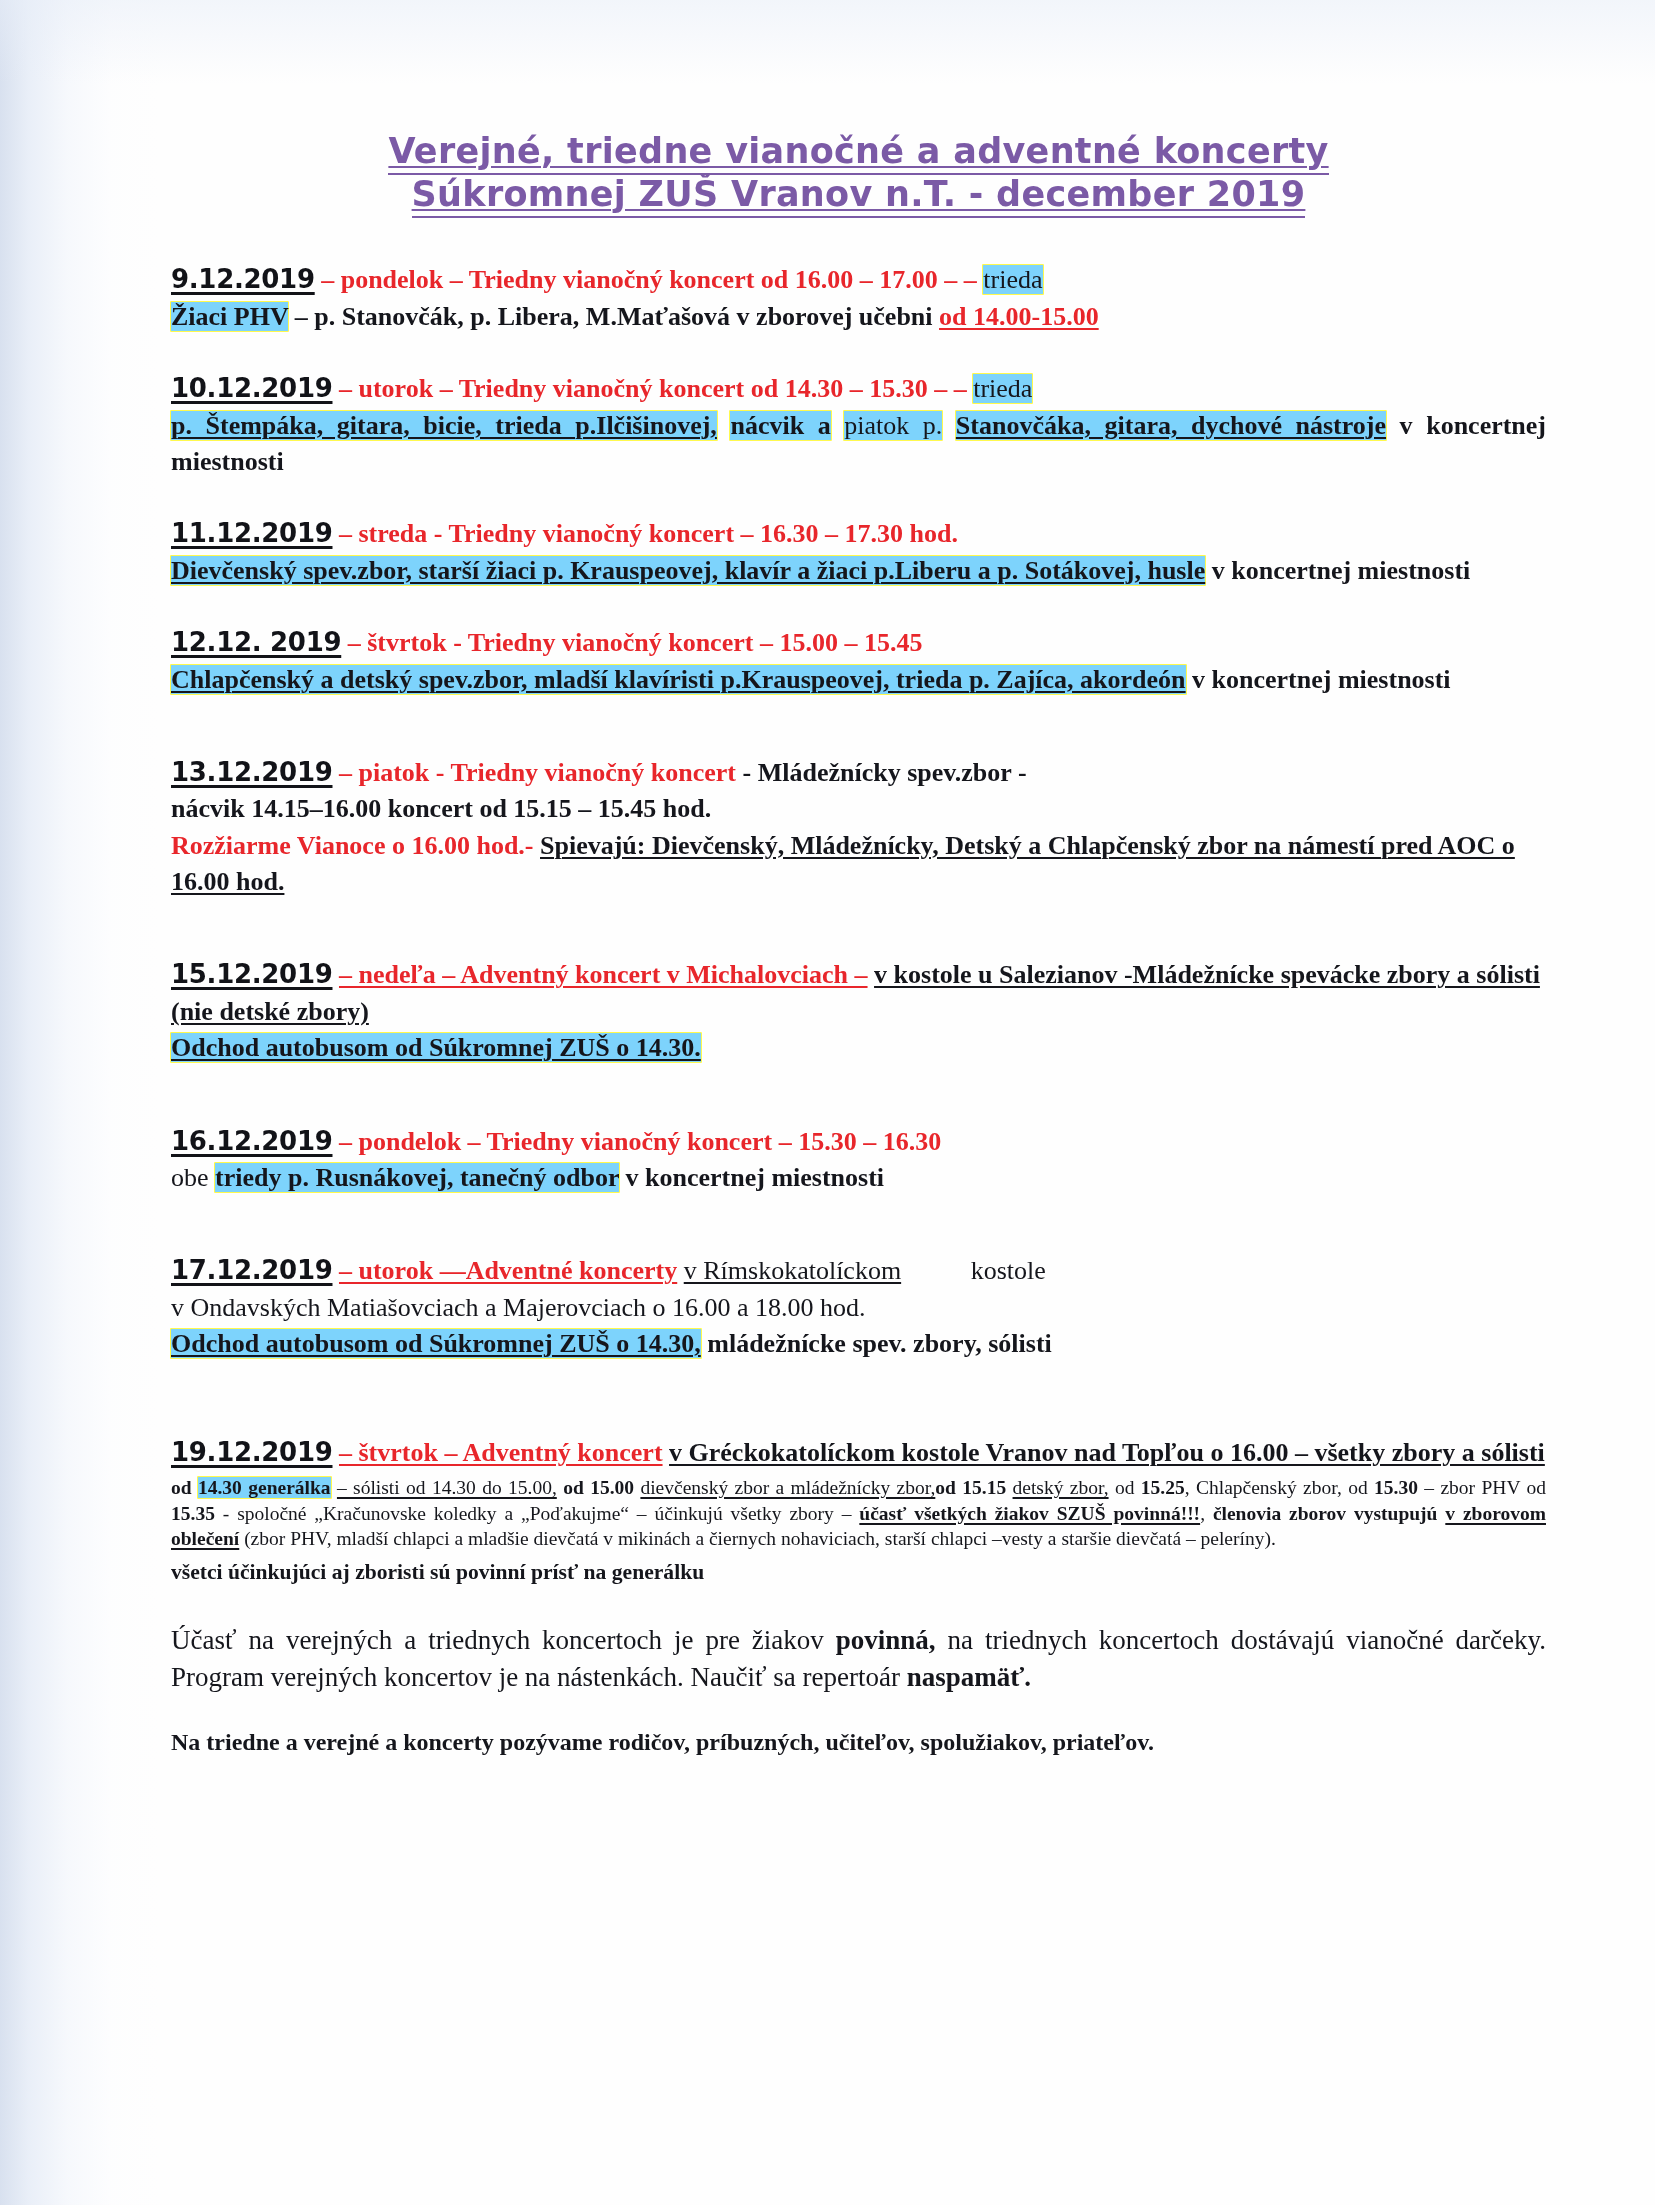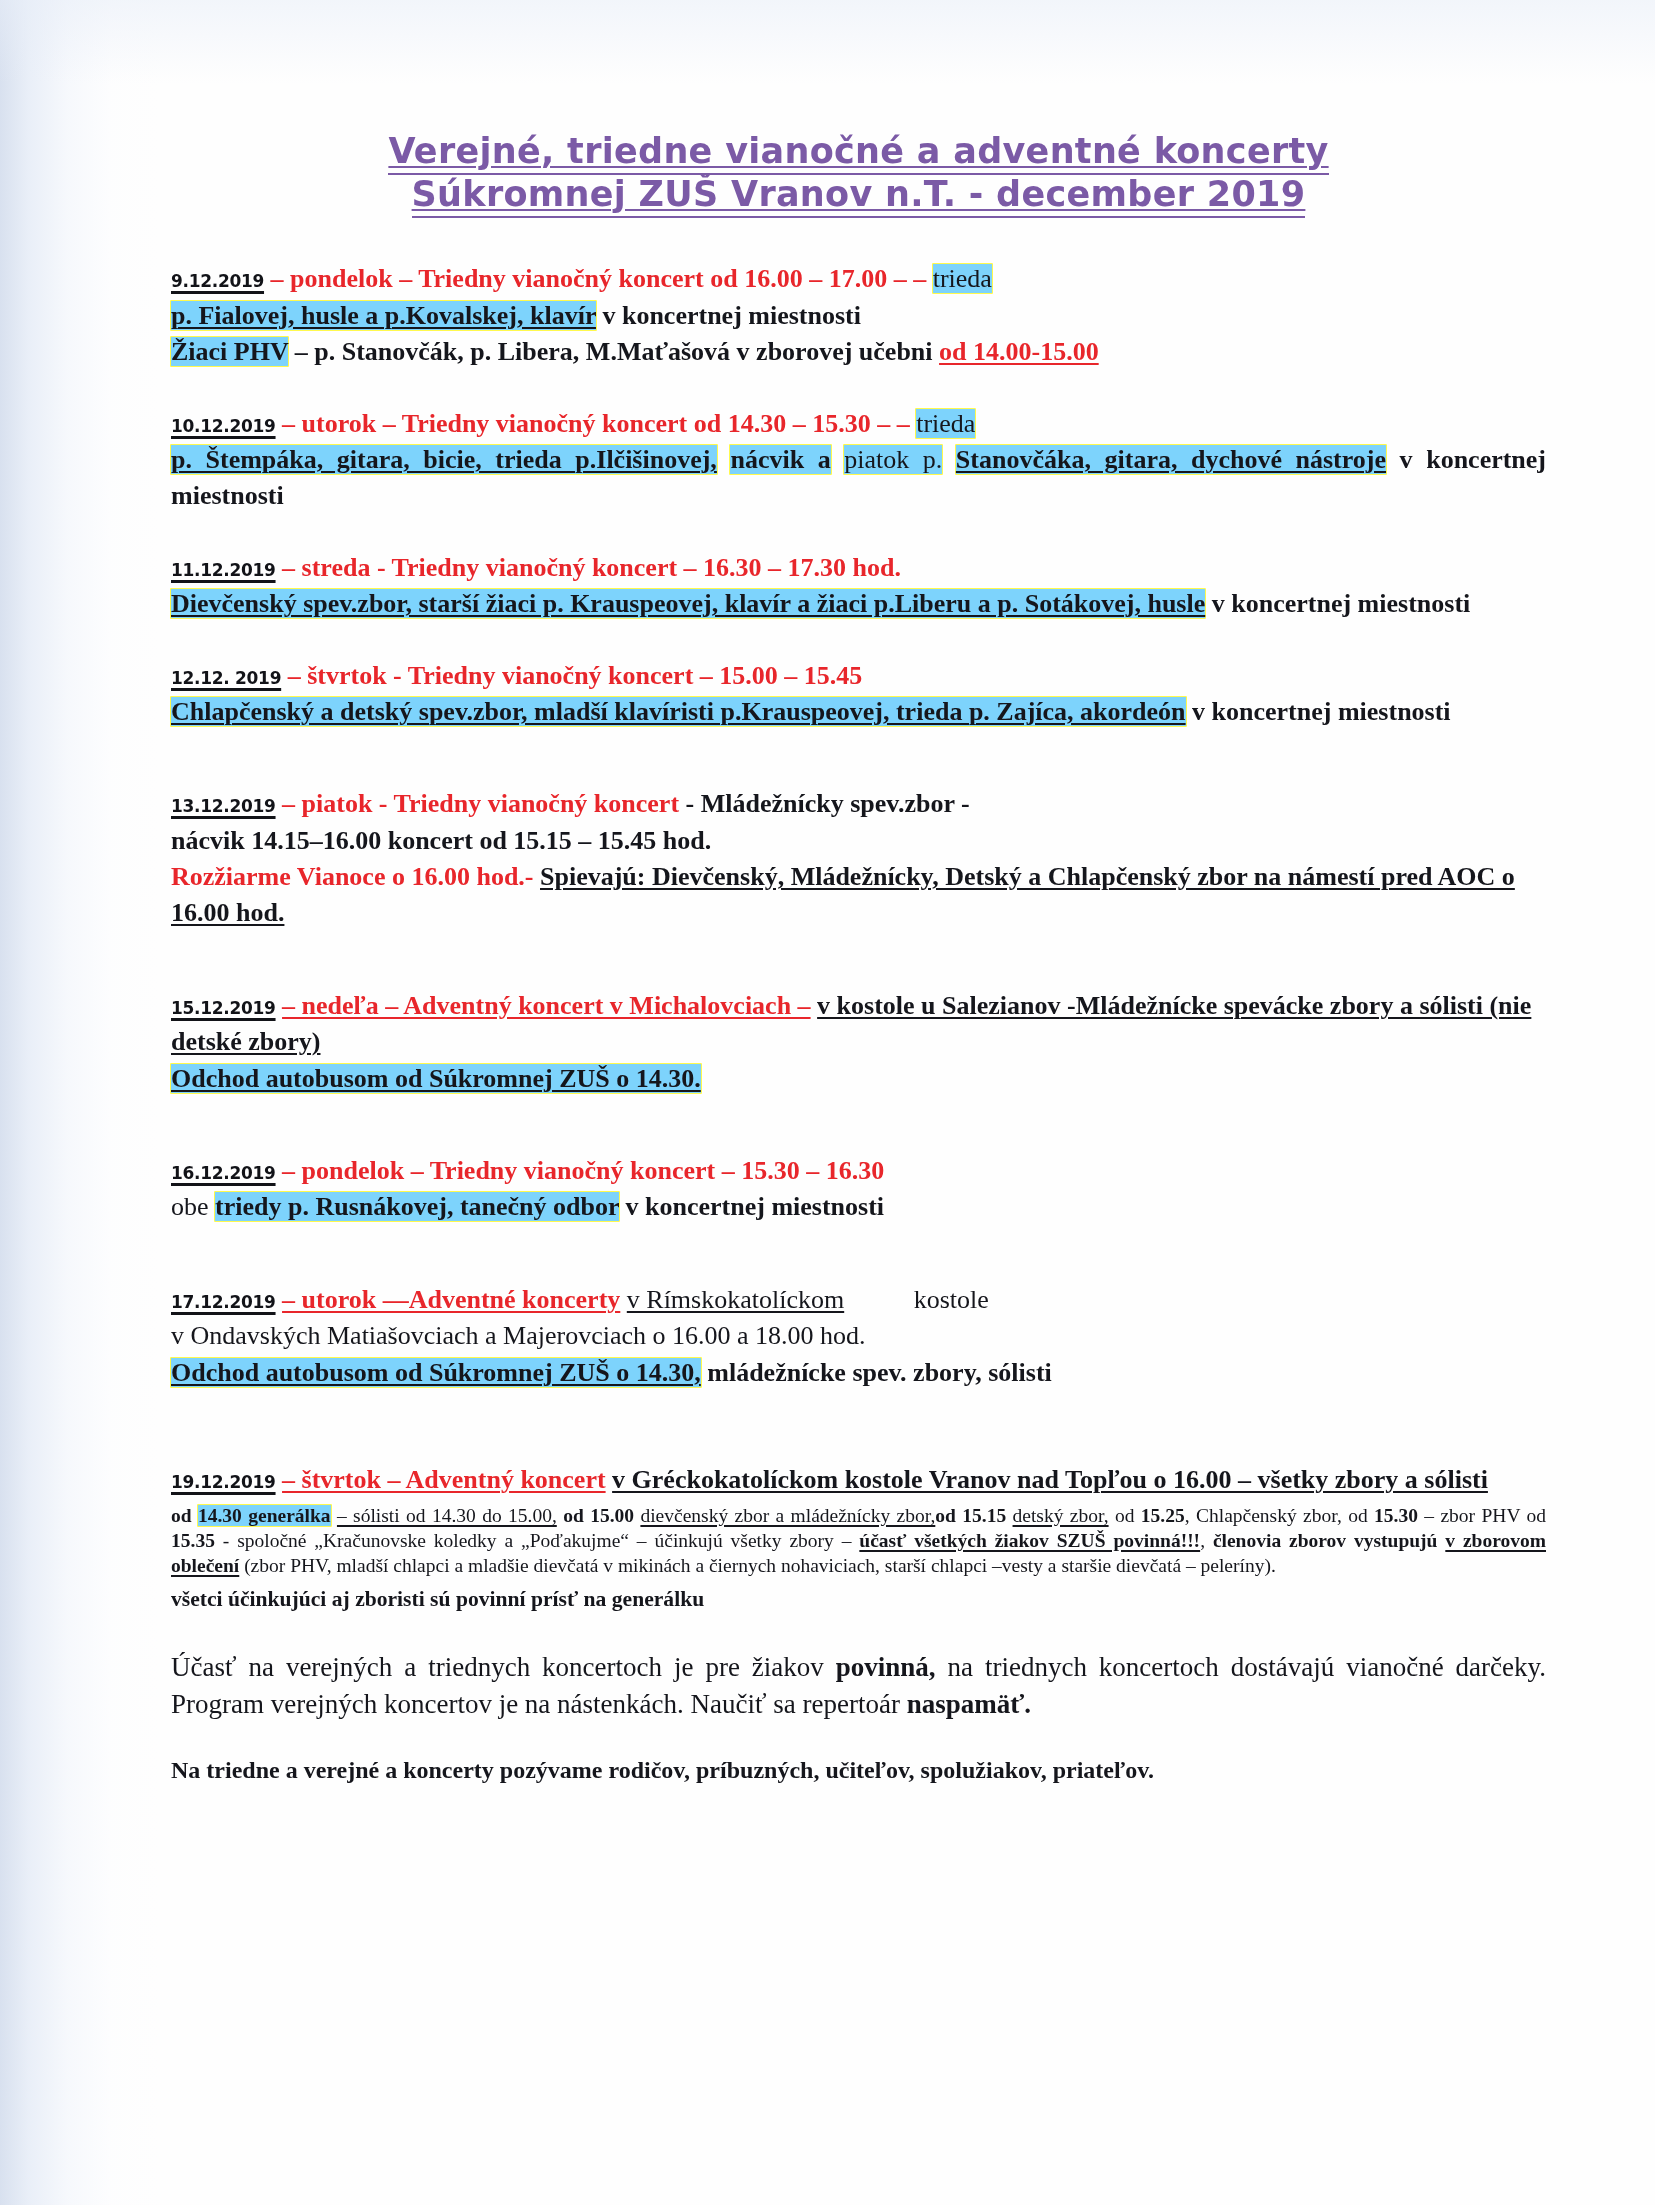--- a/index.html
+++ b/index.html
@@ -77,21 +77,21 @@
   }
   .entry .ln.justify {
     text-align: justify;
     text-align-last: left;
   }
 
   
   .date {
     font-family: "DejaVu Sans", "Liberation Sans", sans-serif;
     font-weight: bold;
-    font-size: 17px;
+    font-size: 26px;
     color: #121318;
     text-decoration: underline;
     text-decoration-thickness: 2.8px;
     text-underline-offset: 3.5px;
     letter-spacing: -0.3px;
   }
   .red {
     color: #e8262b;
   }
   .blk {
@@ -156,24 +156,20 @@
         <span class="u">Súkromnej ZUŠ Vranov n.T. - december 2019</span>
       </div>
     </div>
 
     <div class="entry">
       <div class="ln">
         <span class="date">9.12.2019</span>
         <span class="red">– pondelok – Triedny vianočný koncert</span>
         <span class="red">od 16.00 – 17.00 – –</span>
         <span class="hl reg blk">trieda</span>
-      </div>
-      <div class="ln">
-        <span class="hl u blk">p. Fialovej, husle a p.Kovalskej, klavír</span>
-        <span class="blk">v  koncertnej miestnosti</span>
       </div>
       <div class="ln">
         <span class="hl blk">Žiaci PHV</span>
         <span class="blk">– p. Stanovčák, p. Libera, M.Maťašová v zborovej učebni</span>
         <span class="red u">od 14.00-15.00</span>
       </div>
     </div>
 
     <div class="entry">
       <div class="ln">

